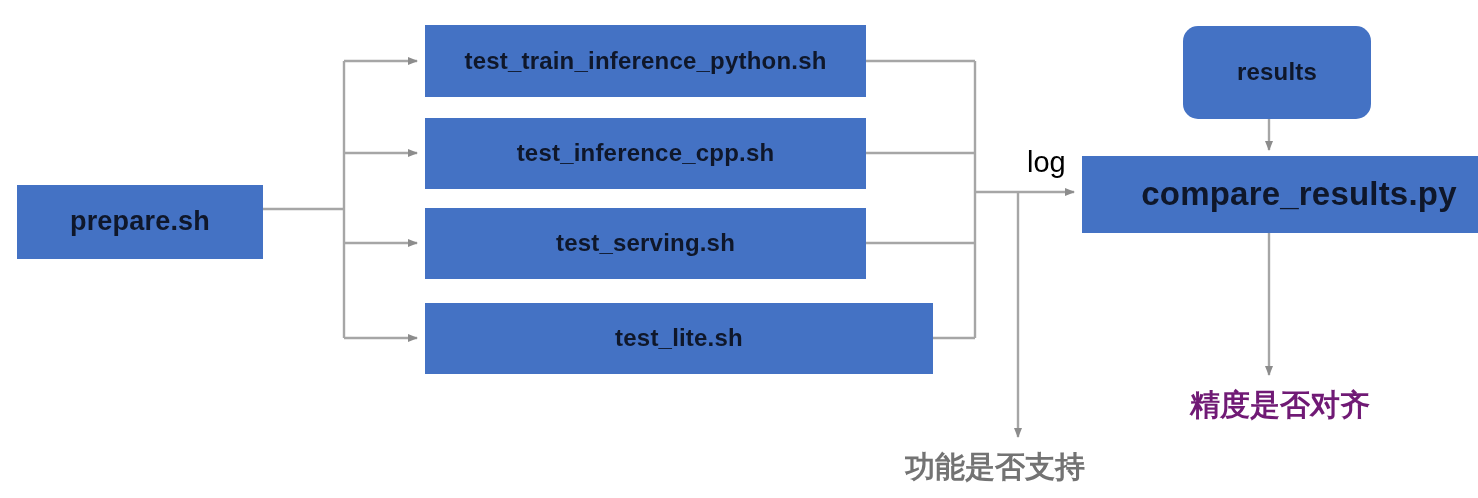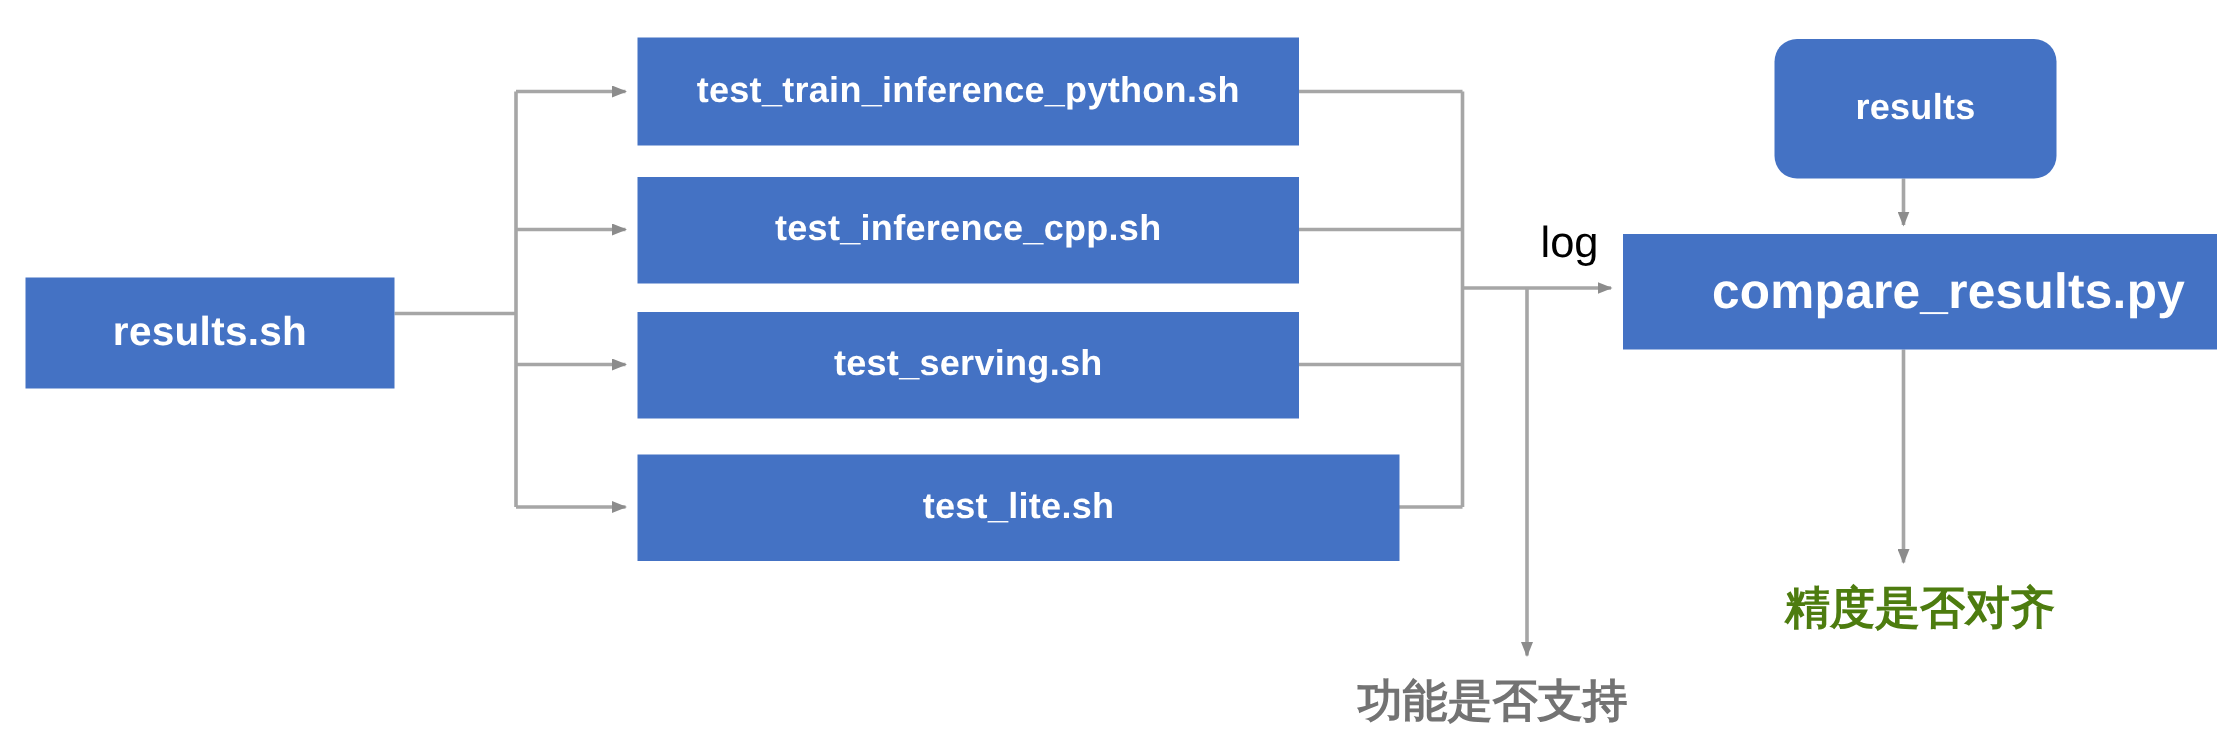--- a/index.html
+++ b/index.html
@@ -24,21 +24,21 @@
     top: 0;
     width: 1478px;
     height: 498px;
   }
   .node {
     position: absolute;
     display: flex;
     align-items: center;
     justify-content: center;
     box-sizing: border-box;
-    color: #ffffff;
+    color: #0f172a;
     font-weight: bold;
     letter-spacing: 0.2px;
     text-align: center;
     line-height: 1.1;
     z-index: 2;
   }
   .node-prepare   { left: 17px;   top: 185px; width: 246px; height: 74px;  font-size: 27px; }
   .node-t1        { left: 425px;  top: 25px;  width: 441px; height: 72px;  font-size: 24px; }
   .node-t2        { left: 425px;  top: 118px; width: 441px; height: 71px;  font-size: 24px; }
   .node-t3        { left: 425px;  top: 208px; width: 441px; height: 71px;  font-size: 24px; }
@@ -99,33 +99,33 @@
       <path d="M975,192 L1074,192" marker-end="url(#arrow)"></path>
 
       <path d="M1018,192 L1018,437" marker-end="url(#arrow)"></path>
 
       <path d="M1269,119 L1269,150" marker-end="url(#arrow)"></path>
 
       <path d="M1269,233 L1269,375" marker-end="url(#arrow)"></path>
     </g>
   </svg>
 
-  <div class="node node-prepare" style="background:#4472C4;">results.sh</div>
+  <div class="node node-prepare" style="background:#4472C4;">prepare.sh</div>
 
   <div class="node node-t1" style="background:#4472C4;">test_train_inference_python.sh</div>
 
   <div class="node node-t3" style="background:#4472C4;">test_serving.sh</div>
 
   <div class="node node-t2" style="background:#4472C4;">test_inference_cpp.sh</div>
 
   <div class="node node-t4" style="background:#4472C4;">test_lite.sh</div>
 
   <div class="node node-results" style="background:#4472C4;">results</div>
 
   <div class="node node-compare" style="background:#4472C4;">compare_results.py</div>
 
   <div class="edge-label label-log">log</div>
 
   <div class="note note-func" style="color:#737373;">功能是否支持</div>
 
-  <div class="note note-acc" style="color:#4d7c0f;">精度是否对齐</div>
+  <div class="note note-acc" style="color:#701a75;">精度是否对齐</div>
 
 </div>
 
 </body></html>

